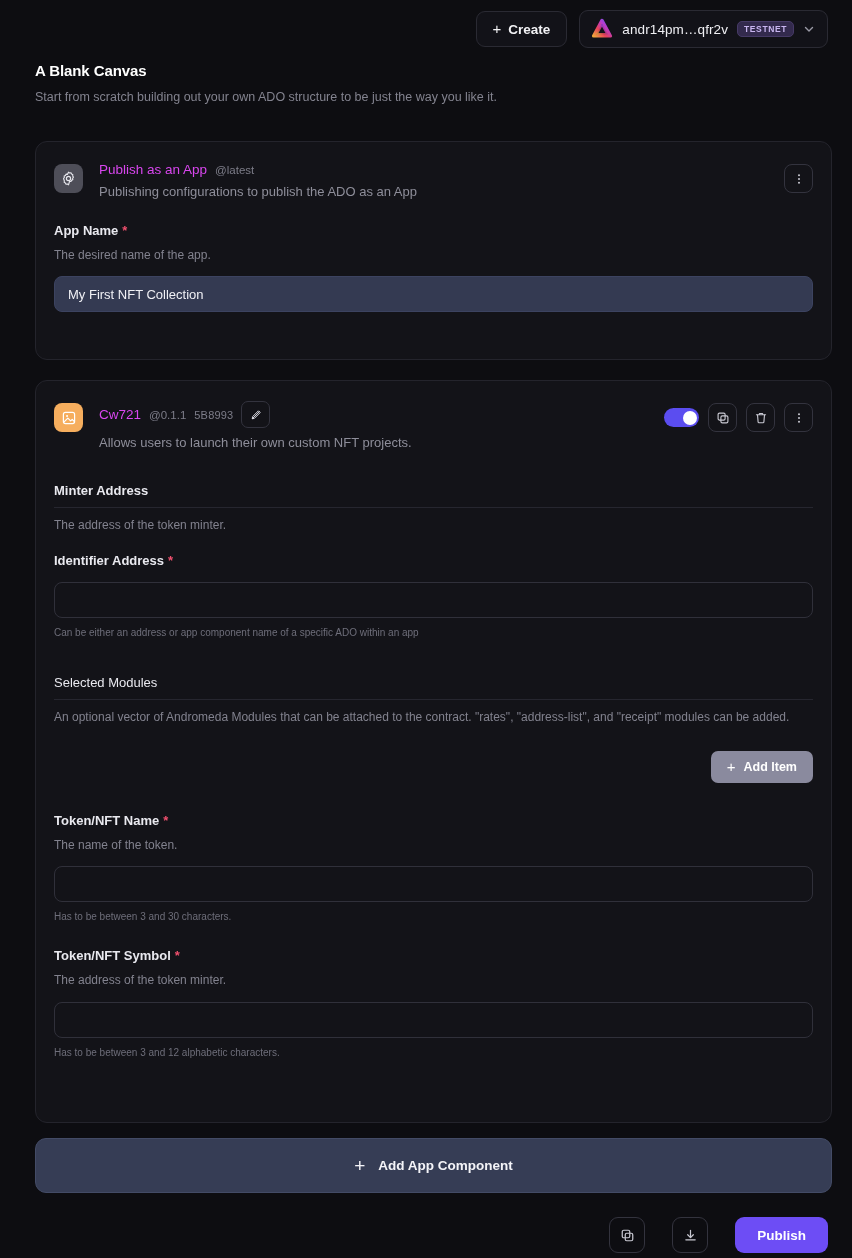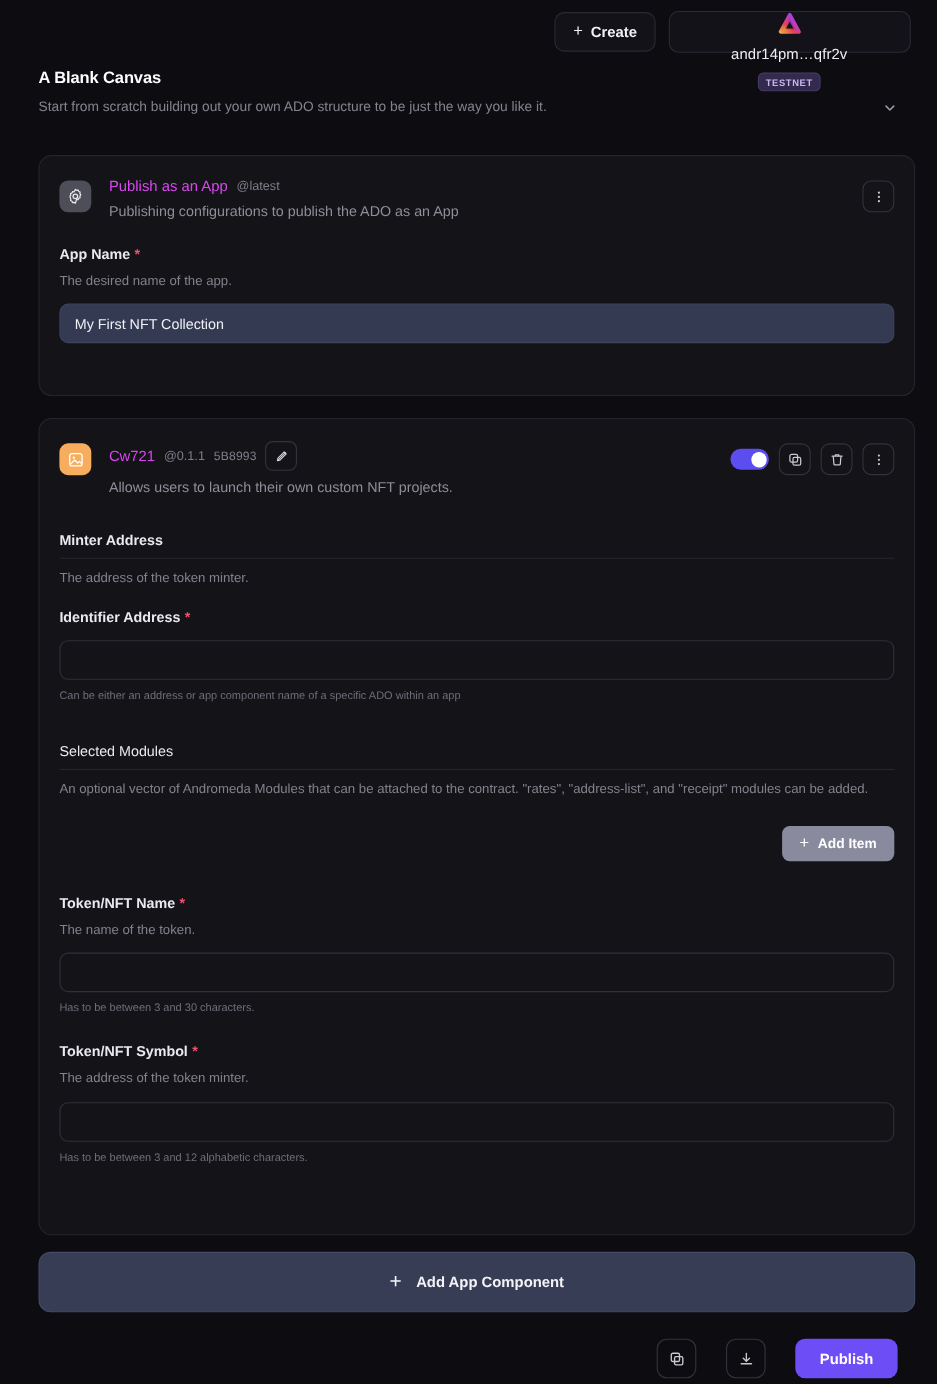--- a/index.html
+++ b/index.html
@@ -22,21 +22,21 @@
     display: flex; align-items: center; gap: 7px;
     height: 36px; padding: 0 16px;
     background: #121218; border: 1px solid #2a2a33; border-radius: 9px;
     font-size: 13.5px; font-weight: 600; color: #f2f2f5; cursor: pointer;
   }
   .plus-glyph { font-size: 15px; font-weight: 400; line-height: 1; margin-top: -1px; }
   .wallet-chip {
     display: flex; align-items: center; gap: 9px;
     height: 38px; padding: 0 12px 0 11px;
     background: #121218; border: 1px solid #2a2a33; border-radius: 9px;
-    cursor: pointer; min-width: 220px; flex-direction: column;
+    cursor: pointer; min-width: 220px;
   }
   .andr-logo { width: 22px; height: 22px; flex: 0 0 22px; }
   .wallet-addr { font-size: 13.5px; color: #efeff3; letter-spacing: .1px; }
   .badge-testnet {
     font-size: 8.5px; font-weight: 700; letter-spacing: .6px;
     color: #c9b6f0; background: #332a4d; border: 1px solid #463a66;
     border-radius: 5px; padding: 2.5px 6px 2px;
   }
   .chev { margin-left: auto; color: #9a9aa6; font-size: 11px; line-height: 1; }
 
@@ -122,21 +122,21 @@
     background: #363d55; border: 1px solid #434b66; border-radius: 11px;
     display: flex; align-items: center; justify-content: center; gap: 13px;
     color: #f4f4f8; font-size: 13.5px; font-weight: 600; cursor: pointer;
   }
   .add-component .plus-glyph { font-size: 19px; font-weight: 300; }
 
   
   .bottombar {
     position: absolute; left: 0; right: 0; top: 1212px; height: 46px;
     display: flex; align-items: center; justify-content: flex-end;
-    gap: 27px; padding-right: 36px;
+    gap: 27px; padding-right: 24px;
   }
   .bottom-icon-btn {
     width: 36px; height: 36px; border-radius: 9px;
     background: transparent; border: 1px solid #33333e;
     display: flex; align-items: center; justify-content: center; cursor: pointer;
   }
   .publish-btn {
     height: 36px; padding: 0 22px; border: none; border-radius: 9px;
     background: #6d4df5; color: #fff; font-size: 13.5px; font-weight: 600;
     cursor: pointer; font-family: "Liberation Sans", sans-serif;

